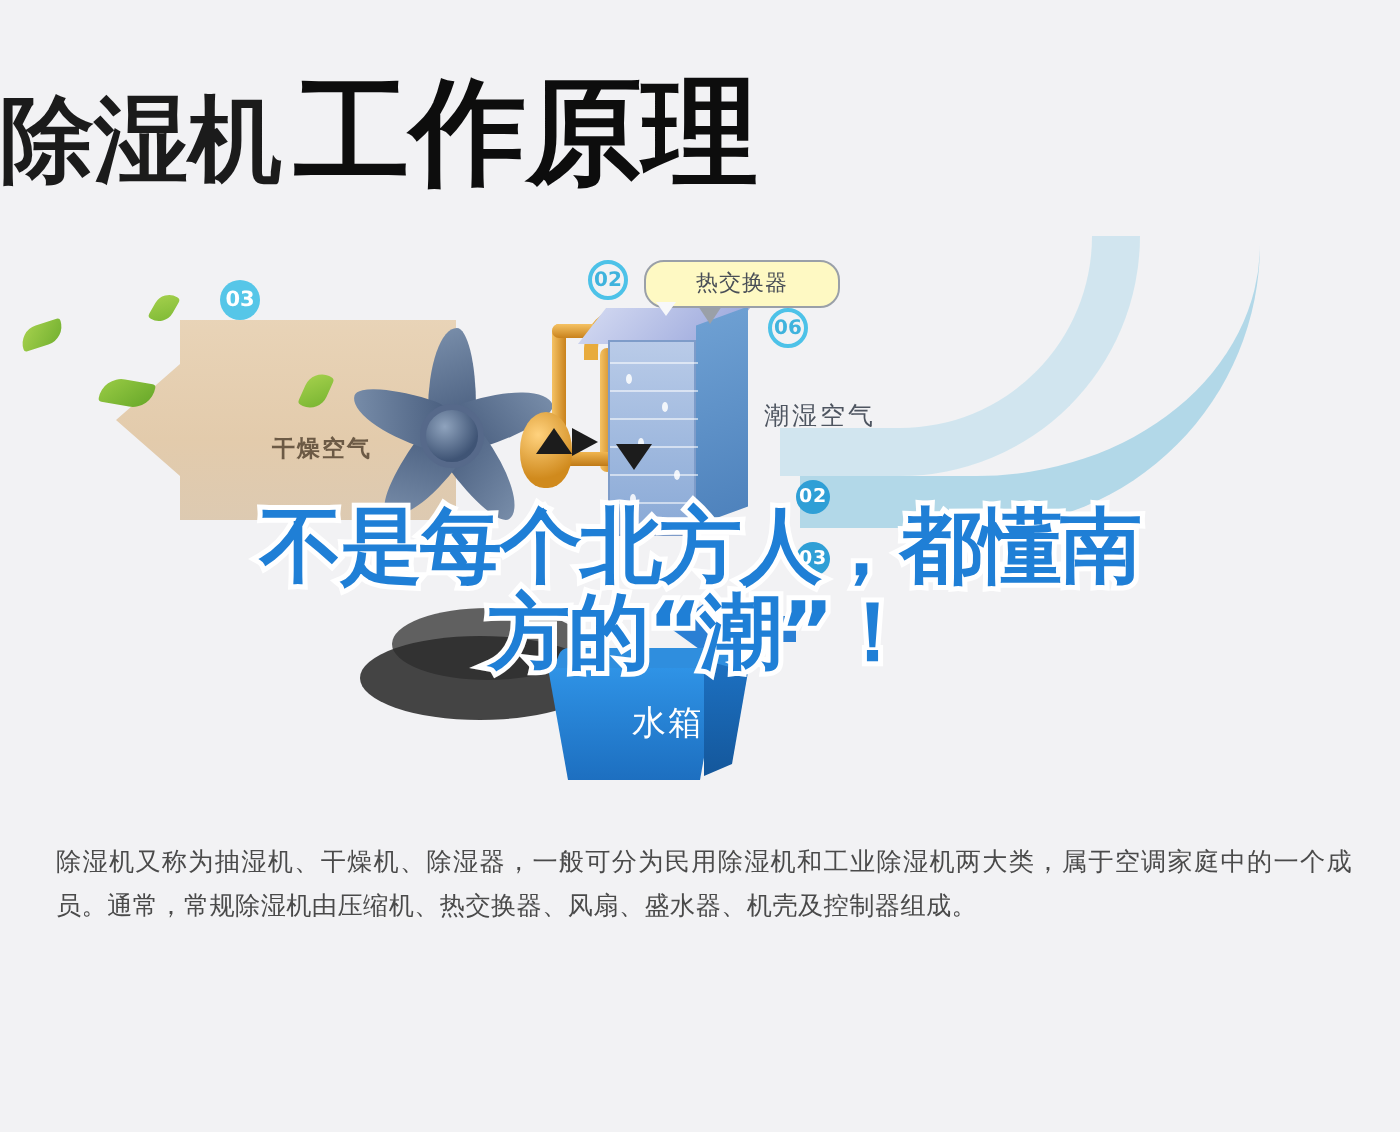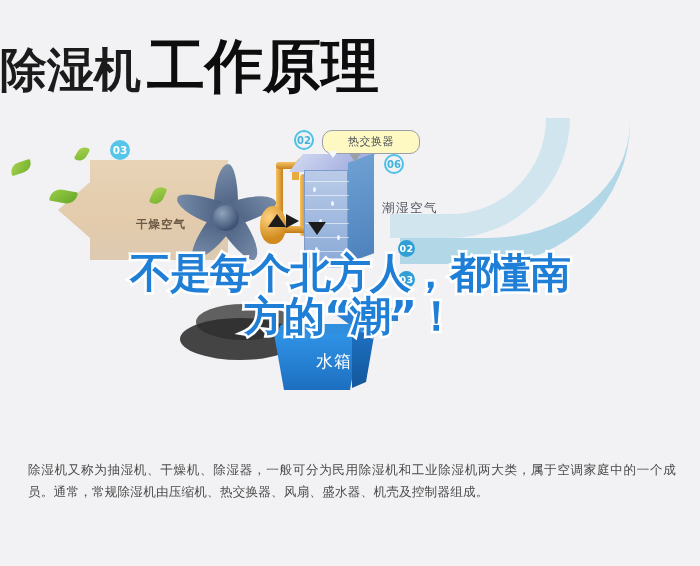--- a/index.html
+++ b/index.html
@@ -262,21 +262,21 @@
   }
   .headline .ln { display:block; }
   .headline .ln2 { text-indent:0; }
 
   
   .body-text {
     position:absolute; left:28px; top:420px; width:648px;
     font-size:12.6px; line-height:22px; color:#4a4a4a;
     letter-spacing:.2px;
   }
-  .body-text p { margin-bottom:18px; text-align:justify;margin-top:39px; }
+  .body-text p { margin-bottom:18px; text-align:justify; }
 </style>
 </head>
 <body>
 
 <div id="page">
 
   <div class="title-wrap">
     <span class="title-a">除湿机</span><span class="title-b">工作原理</span>
   </div>
 

